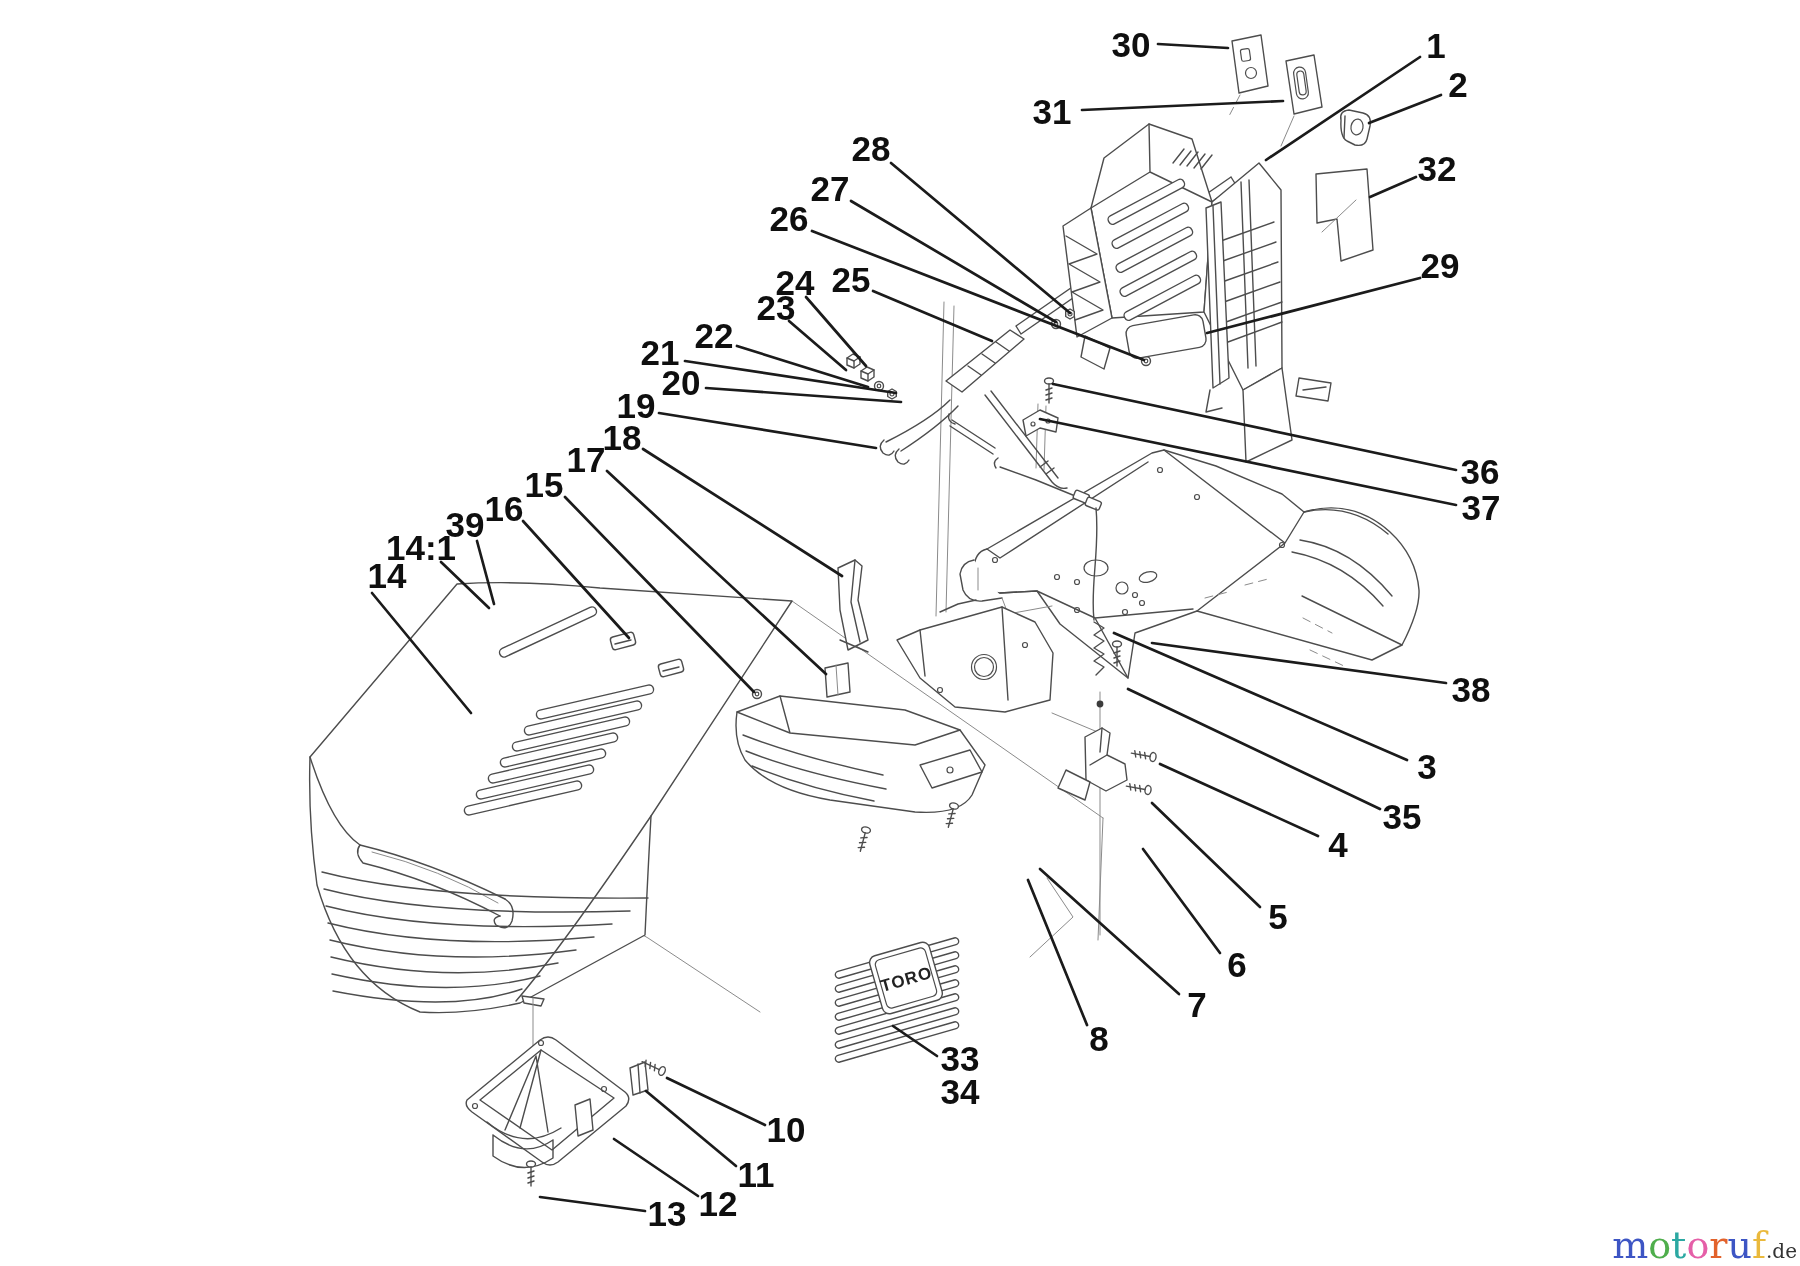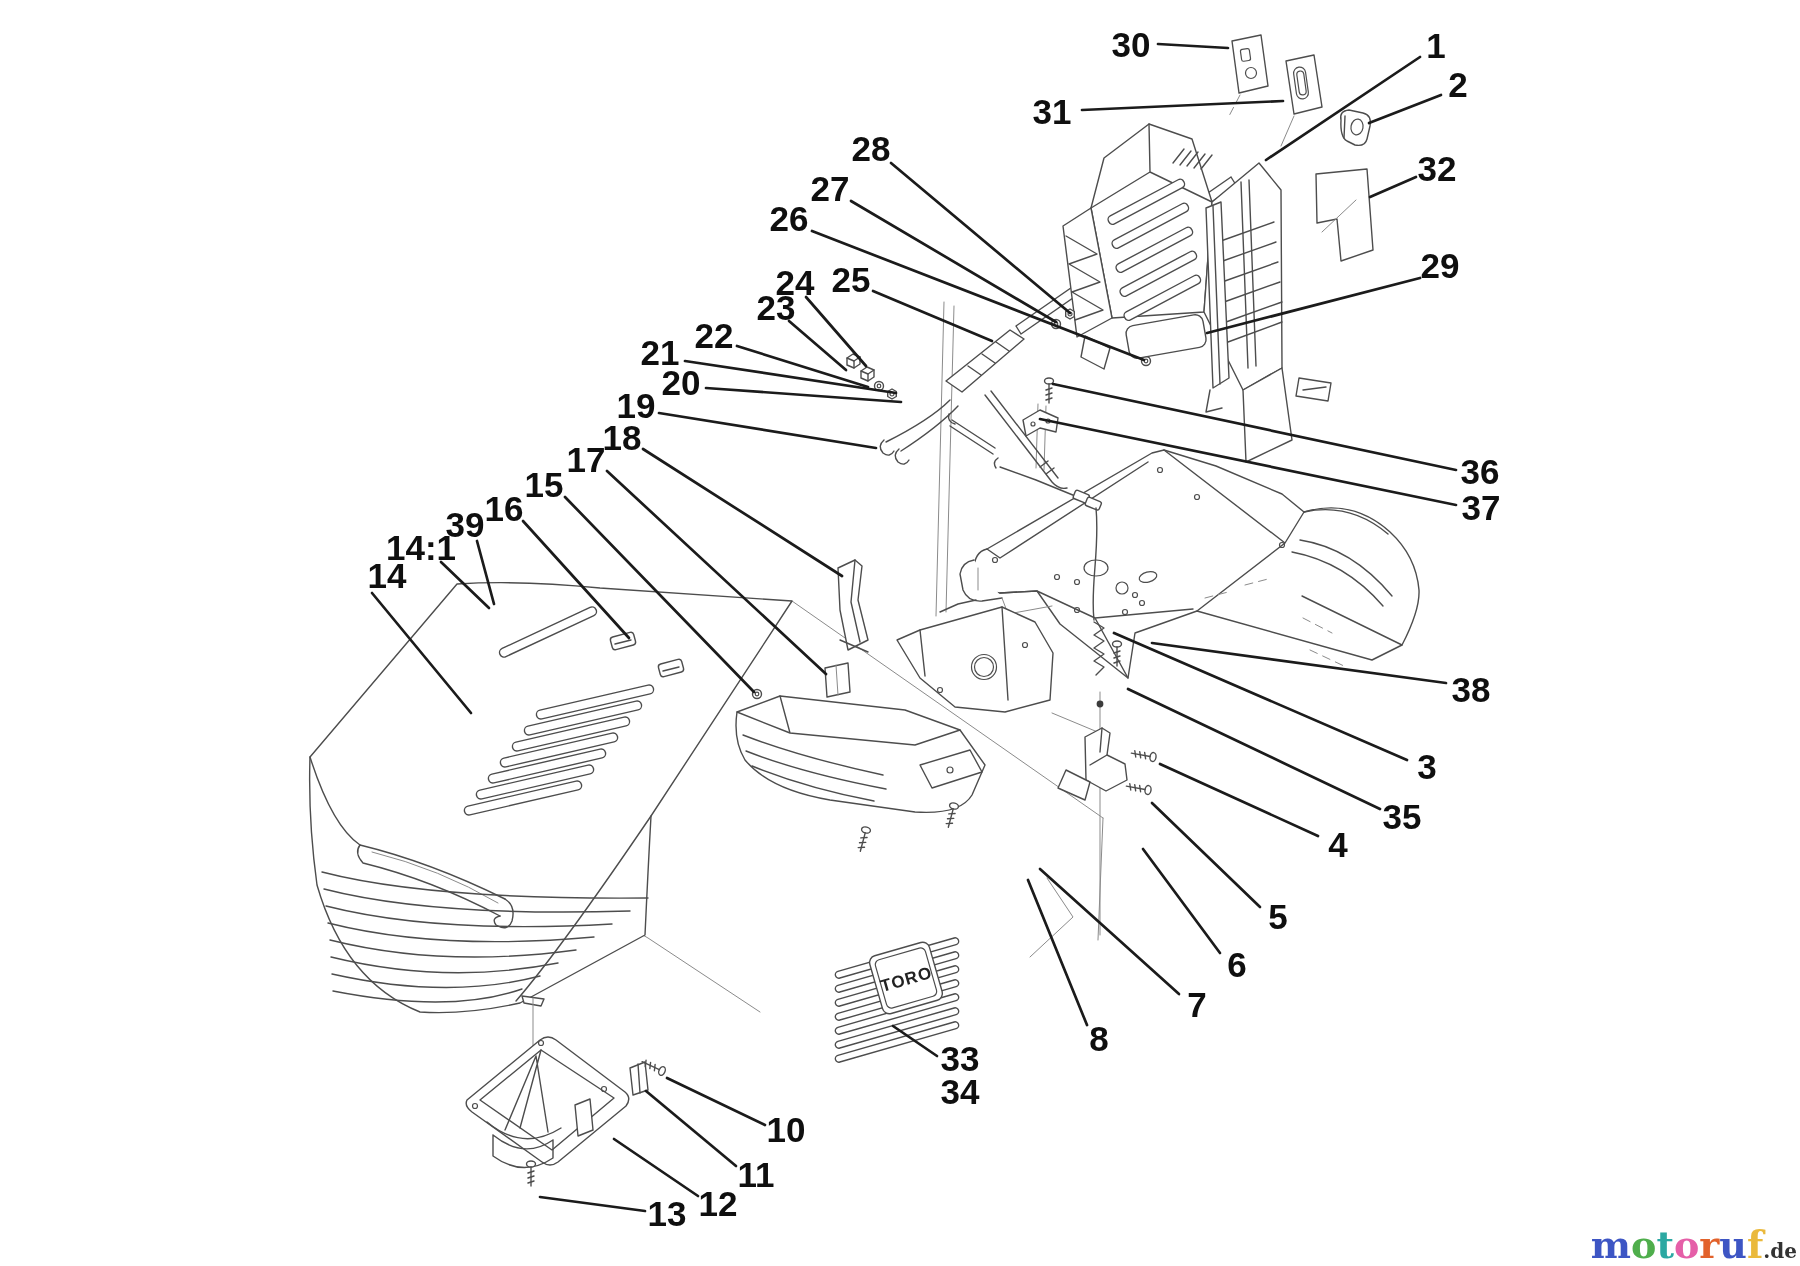--- a/index.html
+++ b/index.html
@@ -7,21 +7,21 @@
   svg{position:absolute;left:0;top:0;}
   .ln{fill:none;stroke:#4d4d4d;stroke-width:1.4;stroke-linejoin:round;stroke-linecap:round;}
   .fw{fill:#ffffff;stroke:#4d4d4d;stroke-width:1.4;stroke-linejoin:round;stroke-linecap:round;}
   .thin{fill:none;stroke:#8b8b8b;stroke-width:1;stroke-linecap:round;}
   .dash{stroke-dasharray:8 6;}
   .dot{fill:#3c3c3c;stroke:none;}
   .hole{fill:none;stroke:#4d4d4d;stroke-width:1.2;}
   .leader{stroke:#1b1b1b;stroke-width:2.7;fill:none;stroke-linecap:round;}
   .callout-label{font:700 35px "Liberation Sans",sans-serif;fill:#0f0f0f;text-anchor:middle;}
   .decal-text{font:700 17px "Liberation Sans",sans-serif;fill:#222;text-anchor:middle;letter-spacing:1px;}
-  .watermark{position:absolute;right:3px;bottom:2px;font-family:"DejaVu Serif",serif;font-weight:bold;
+  .watermark{position:absolute;right:3px;bottom:2px;font-family:"DejaVu Serif",serif;font-weight:normal;
              font-size:38px;line-height:1;white-space:nowrap;user-select:none;}
   .watermark .sfx{font-size:20px;}
 </style>
 </head>
 <body>
 
 <div class="stage">
 <svg viewBox="0 0 1800 1266" width="1800" height="1266">
   <defs>
     <g id="screw">

